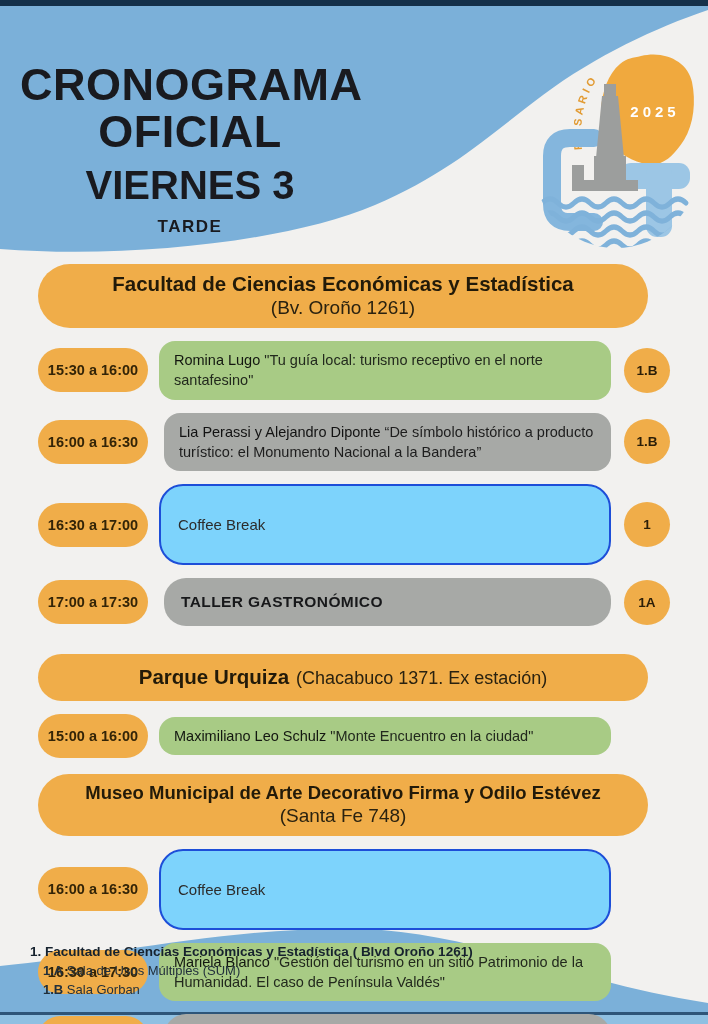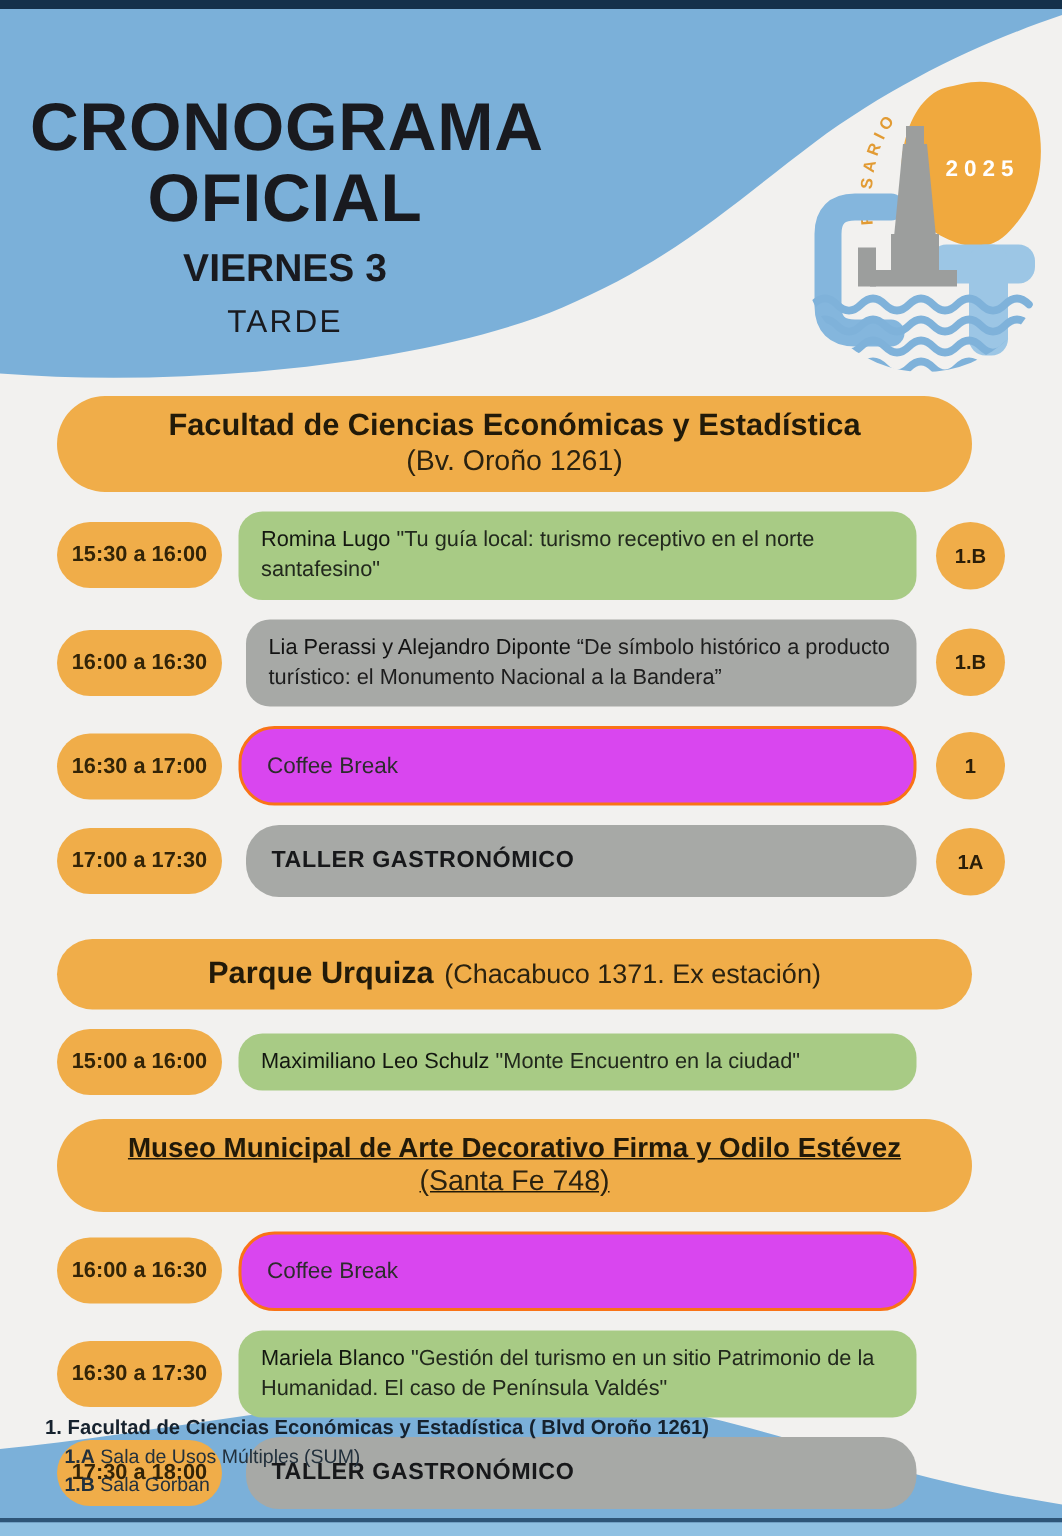--- a/index.html
+++ b/index.html
@@ -7,54 +7,54 @@
     position:relative; width:708px; height:1024px; overflow:hidden;
     background:#f2f1ef; font-family:"Liberation Sans", sans-serif;
   }
   .topstrip { position:absolute; top:0; left:0; width:708px; height:6px; background:#14304a; z-index:6; }
   .top-wave, .bottom-wave { position:absolute; left:0; z-index:1; }
   .top-wave { top:0; }
   .bottom-wave { bottom:0; }
 
   .header-text { position:absolute; top:62px; left:20px; width:340px; text-align:center; color:#191a1f; z-index:3; }
   .title { font-size:45px; font-weight:bold; line-height:1.04; letter-spacing:0.5px; }
-  .day { font-size:26px; font-weight:bold; margin-top:7px; }
-  .session { font-size:21px; font-weight:normal; margin-top:9px; letter-spacing:1.5px; }
+  .day { font-size:40px; font-weight:bold; margin-top:7px; }
+  .session { font-size:17px; font-weight:bold; margin-top:9px; letter-spacing:1.5px; }
 
   .logo-svg { position:absolute; top:46px; left:538px; z-index:3; }
 
   .content { position:absolute; top:264px; left:38px; width:632px; z-index:3; }
 
   .venue {
     background:#f0ad49; border-radius:32px; text-align:center;
     padding:8px 10px 9px; color:#221a09; margin-right:22px;
   }
   .venue-name { font-weight:bold; font-size:20.5px; }
   .venue-name.small { font-size:18.5px; }
   .venue-addr { font-size:19px; font-weight:normal; margin-top:1px; color:#2a2210; }
   .venue.oneline { padding:11px 10px 12px; }
   .venue.oneline .venue-name, .venue.oneline .venue-addr { display:inline; }
   .venue.oneline .venue-addr { margin-left:7px; font-size:18px; }
   .gap-lg { margin-top:28px; }
-  .gap-md { margin-top:16px;text-decoration:underline; }
+  .gap-md { margin-top:16px; }
 
   .row { display:flex; align-items:center; margin-top:13px; }
   .time {
     flex:0 0 106px; background:#f0ad49; border-radius:24px;
     font-weight:bold; font-size:14.5px; text-align:center;
     padding:14px 2px; color:#332407;
   }
   .card { flex:1 1 auto; margin-left:11px; border-radius:16px; padding:9px 15px; font-size:14.5px; line-height:1.4; color:#22291d; min-width:0; }
   .card.green { background:#a8cb85; }
   .card.gray  { background:#a7a9a6; color:#1d1d1d;margin-left:16px; }
   .card .speaker { font-weight:normal; color:#131710; }
   .card.gray .speaker { color:#121212; }
   .card.coffee {
-    background:#d946ef; border:2px solid #f97316; border-radius:24px;
-    padding:14px 17px; color:#2c2c2c; font-size:15px;
+    background:#7dd3fc; border:2px solid #1d4ed8; border-radius:24px;
+    padding:28px 17px; color:#2c2c2c; font-size:15px;
   }
   .card.solo { font-weight:bold; font-size:15.5px; letter-spacing:0.4px; color:#17181a; padding:13px 17px; border-radius:22px; }
   .badge {
     flex:0 0 46px; height:45px; margin-left:13px; background:#f0ad49;
     border-radius:50%; display:flex; align-items:center; justify-content:center;
     font-weight:bold; font-size:13.5px; color:#2b1e08;
   }
   .badge-spacer { flex:0 0 46px; margin-left:13px; height:1px; }
 
   .footnotes { position:absolute; left:30px; bottom:27px; z-index:4; color:#16222e; }

